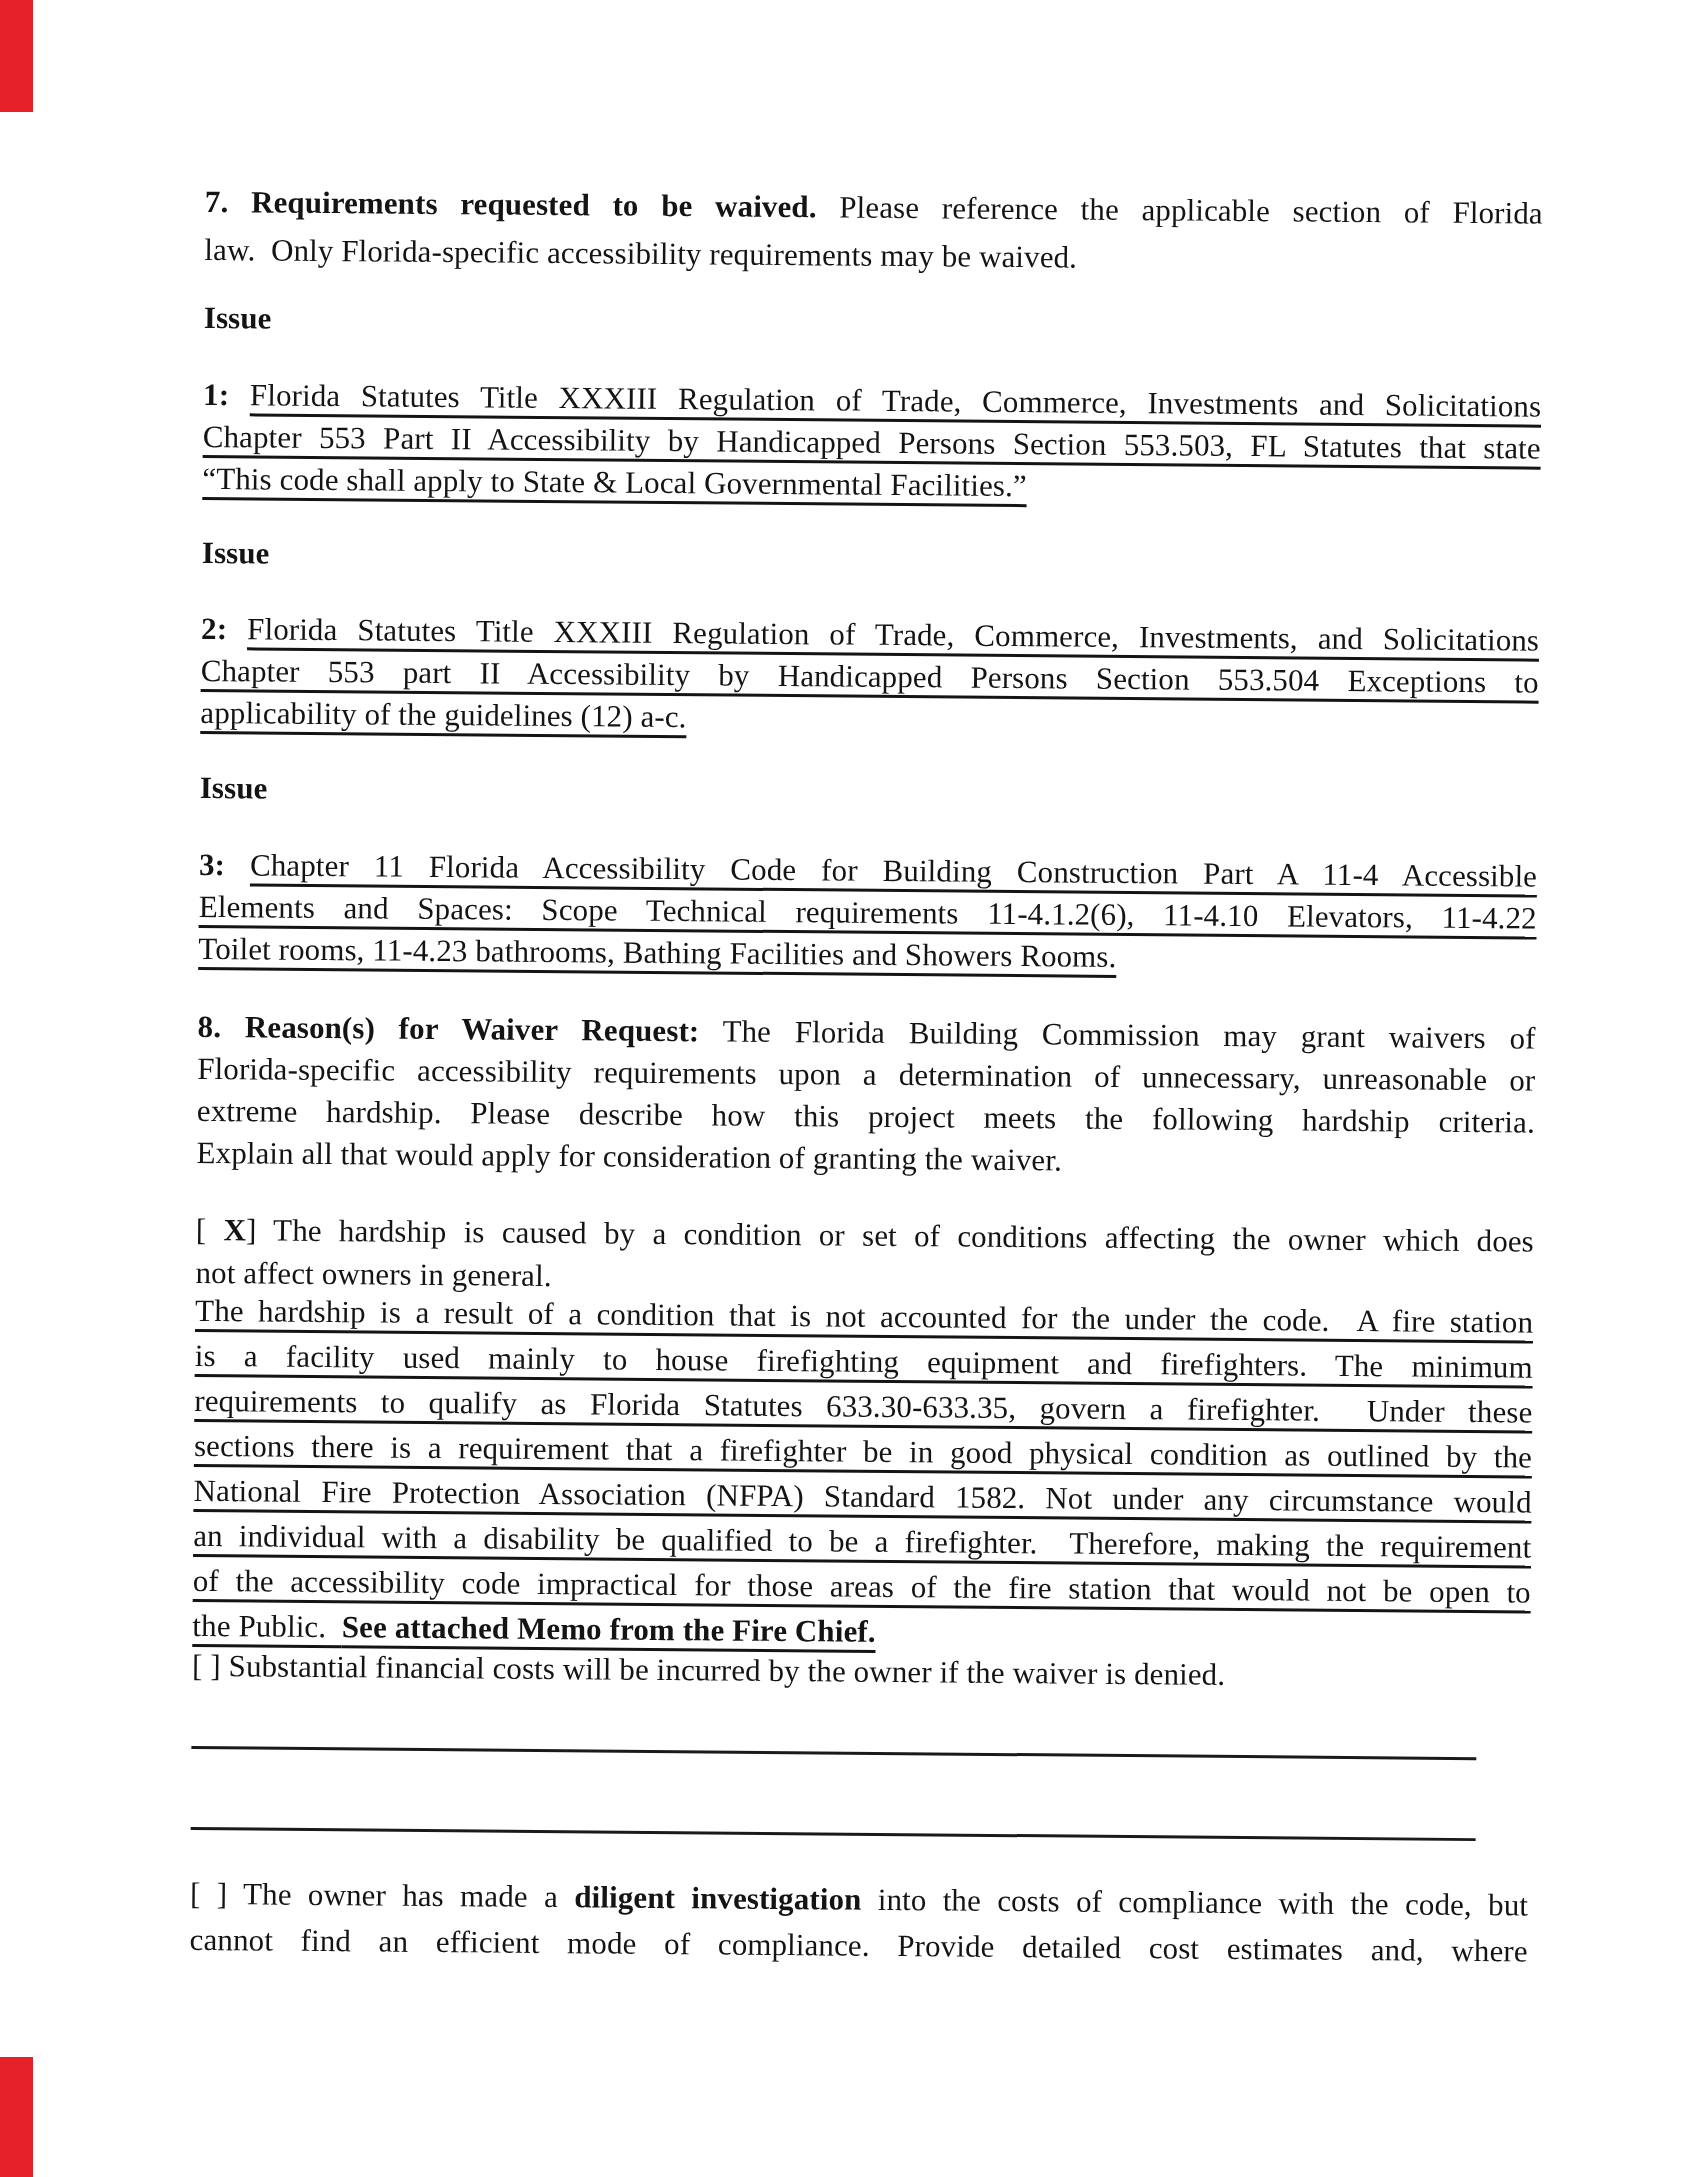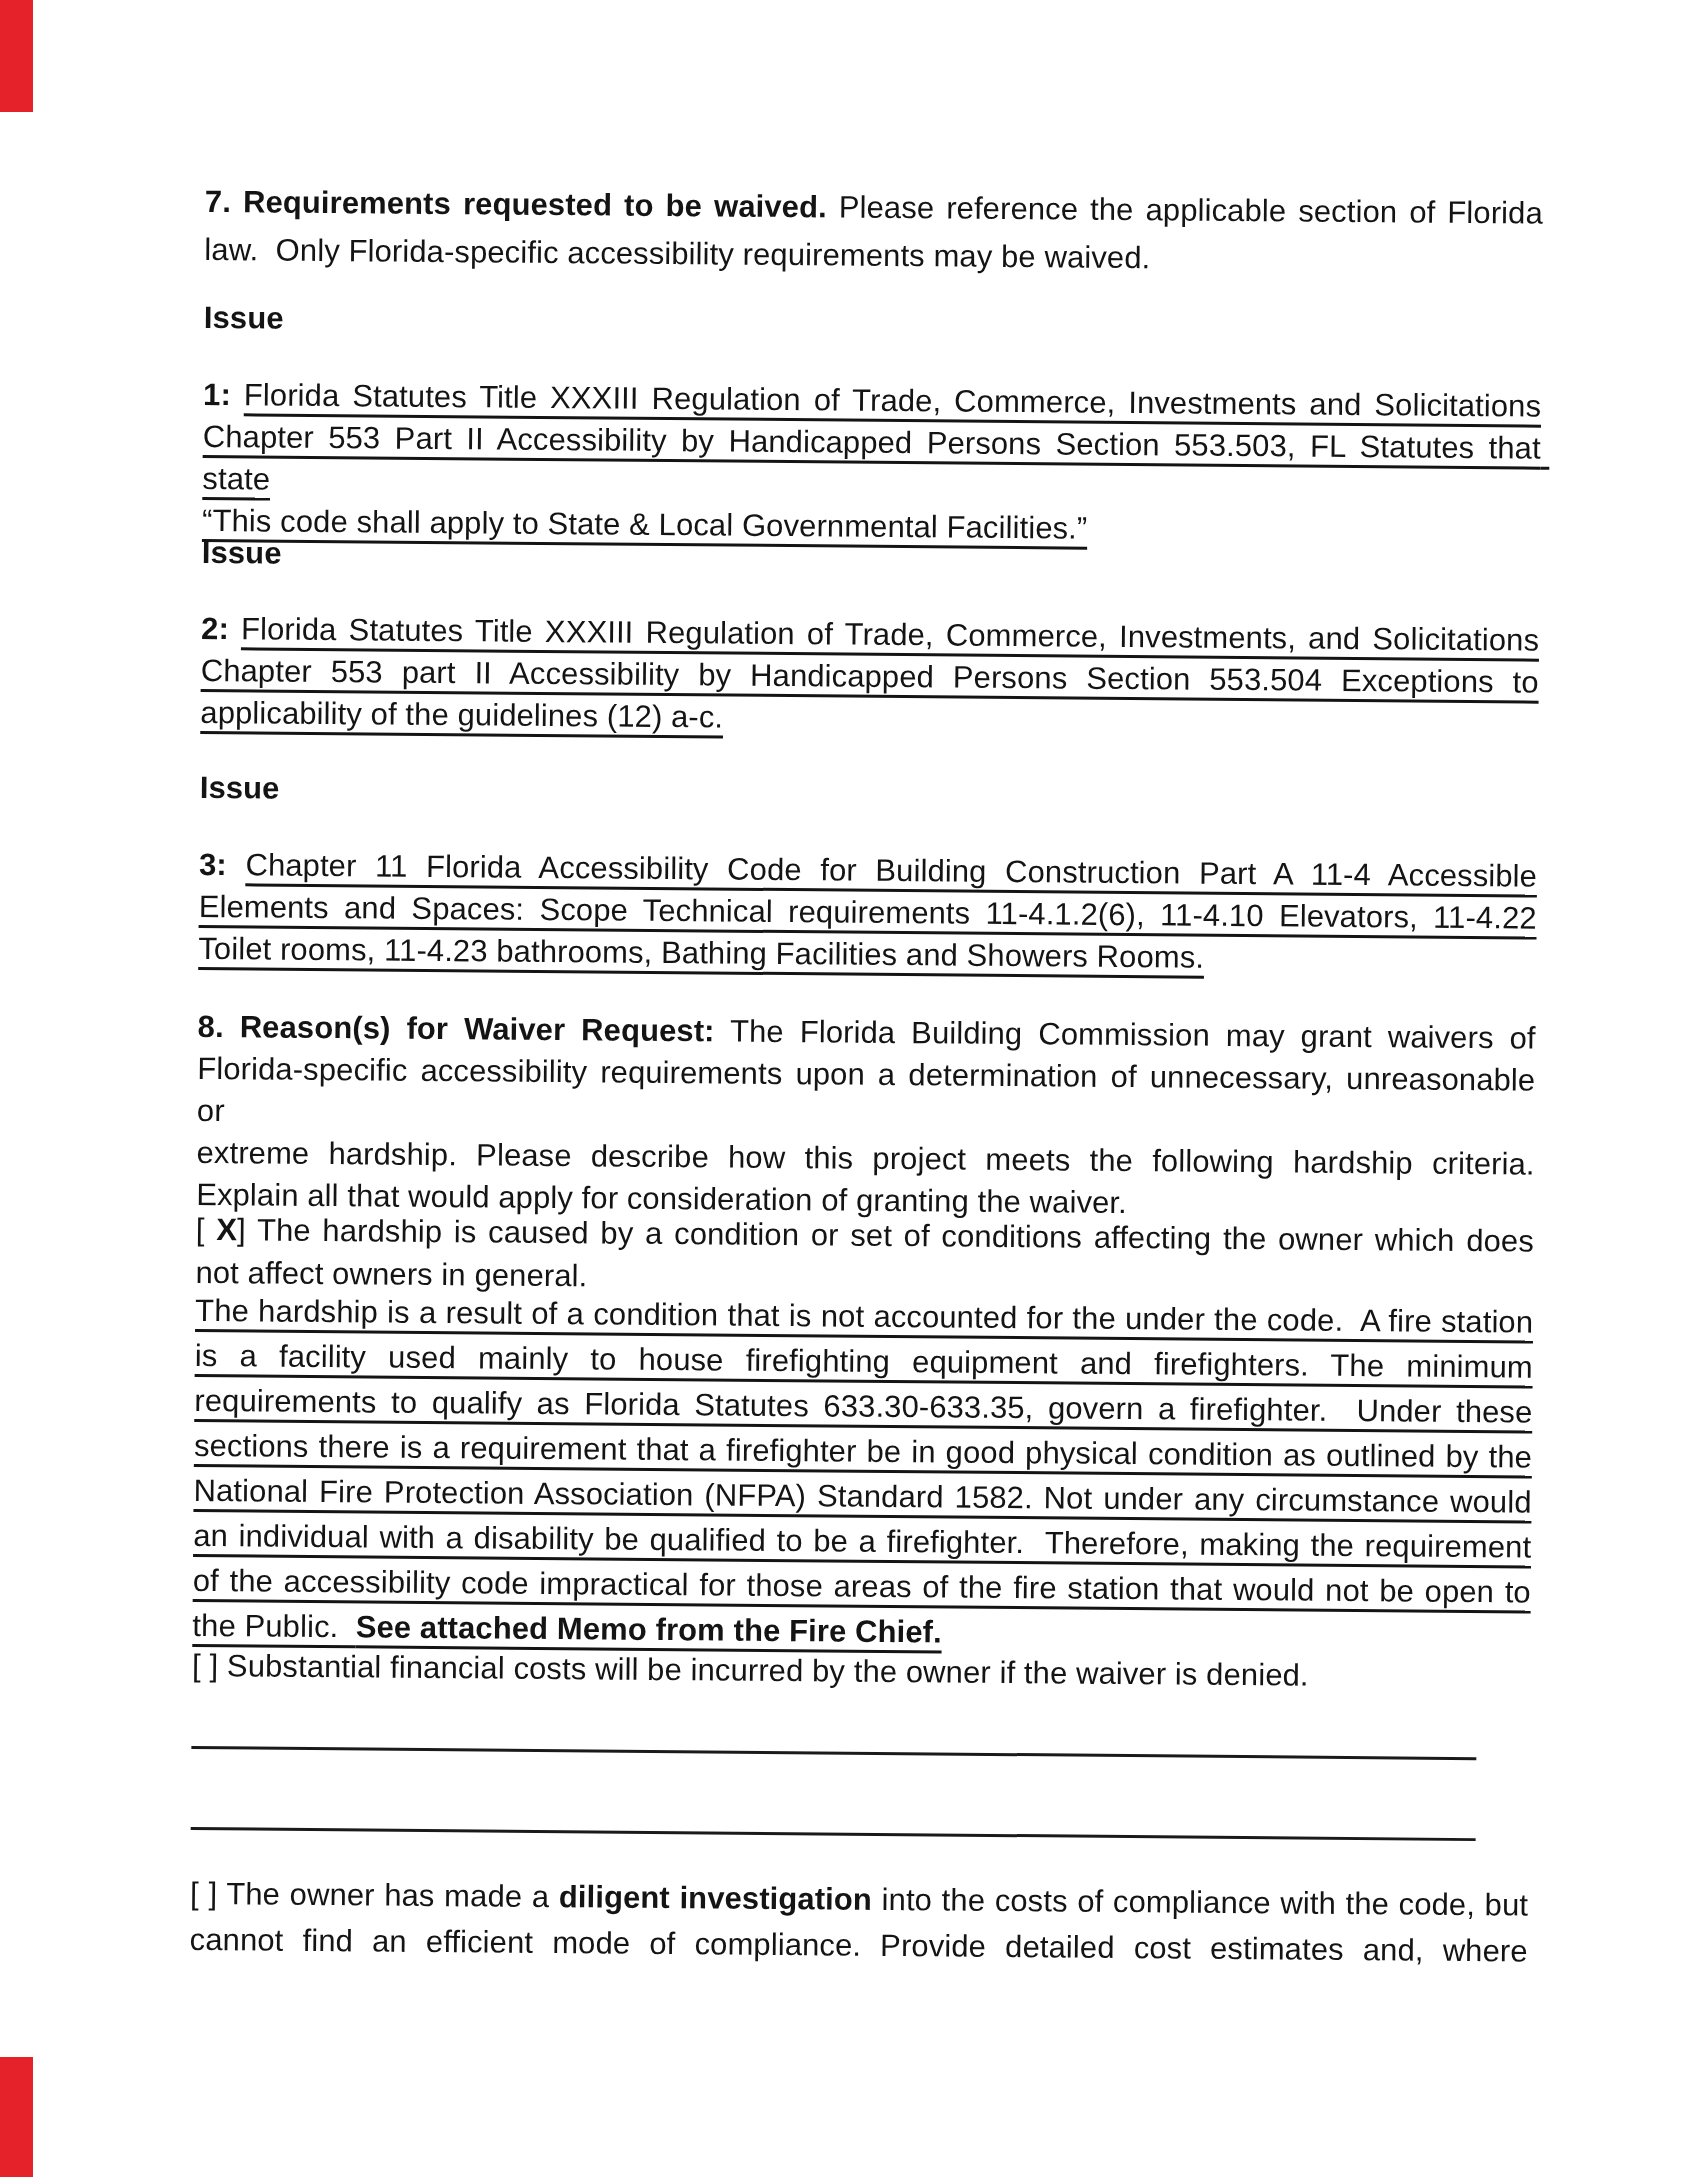--- a/index.html
+++ b/index.html
@@ -1,21 +1,21 @@
 <!DOCTYPE html>
 <html><head>
 <meta charset="utf-8">
 <style>
   html,body{margin:0;padding:0;background:#ffffff;}
   .page{
     position:relative;
     width:1683px;height:2177px;
     background:#ffffff;
     overflow:hidden;
-    font-family:Liberation Sans, sans-serif;
+    font-family:Liberation Serif, serif;
     color:#141414;
   }
   
   .doc{
     position:absolute;left:0;top:0;width:100%;height:100%;
     transform:rotate(0.5deg);
     transform-origin:208px 188px;
   }
   .block{
     position:absolute;

